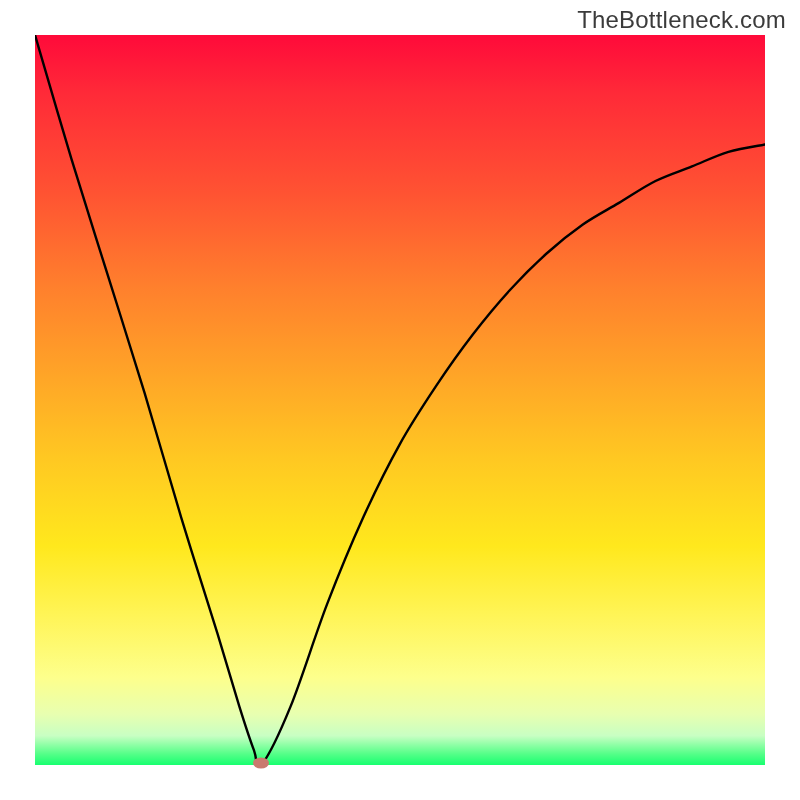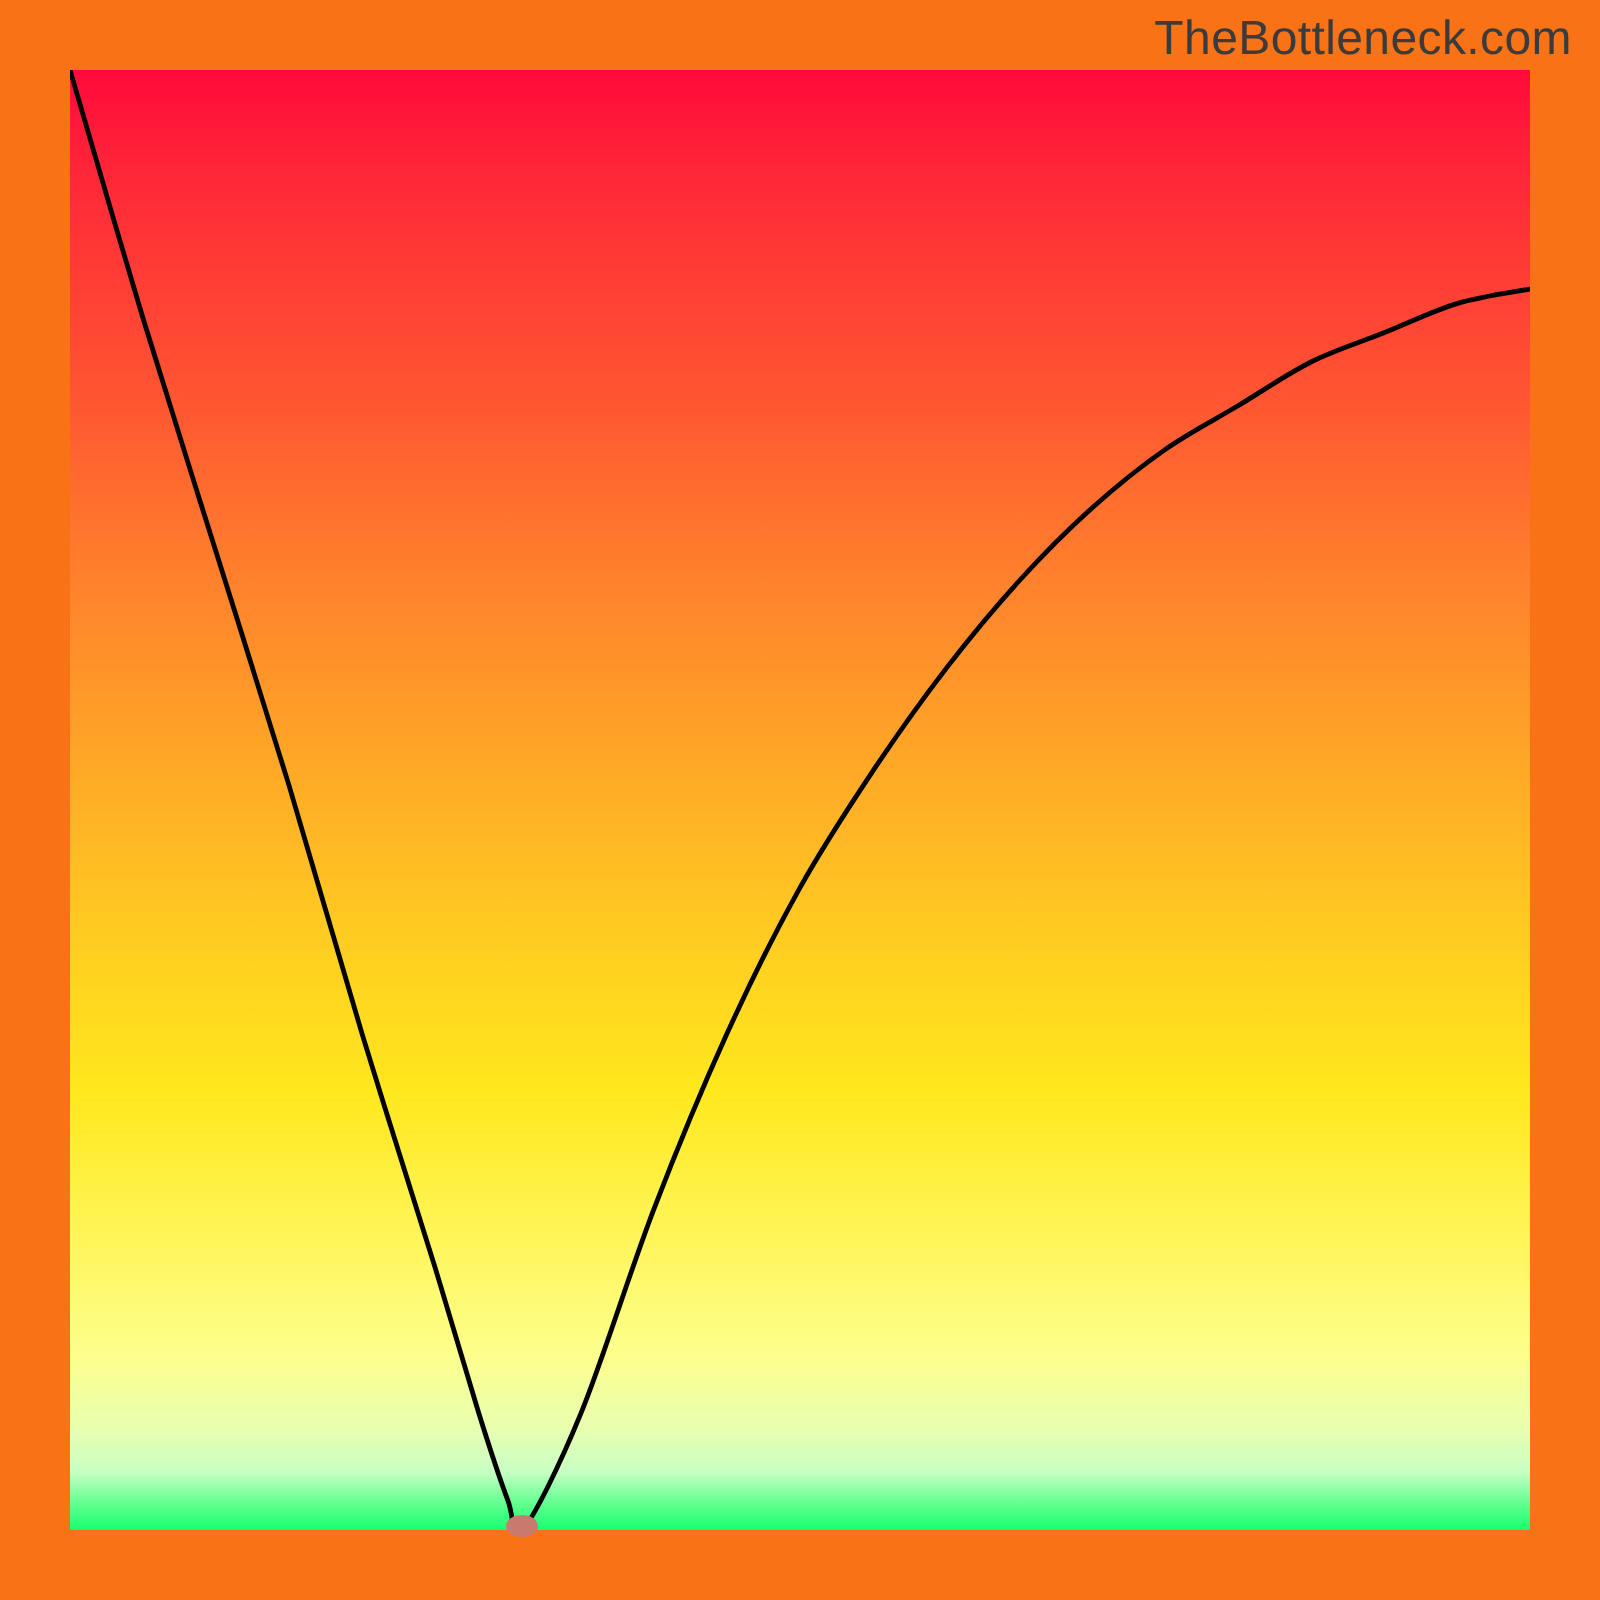--- a/index.html
+++ b/index.html
@@ -10,21 +10,21 @@
     background: #000;
     overflow: hidden;
     font-family: Arial, Helvetica, sans-serif;
   }
   .frame {
     position: absolute;
     left: 0;
     top: 0;
     width: 800px;
     height: 800px;
-    background: #f97316;
+    background: #ffffff;
   }
   .plot {
     position: absolute;
     left: 35px;
     top: 35px;
     width: 730px;
     height: 730px;
     background: linear-gradient(to bottom,
       #ff0a3a 0%,
       #ff2a38 8%,

